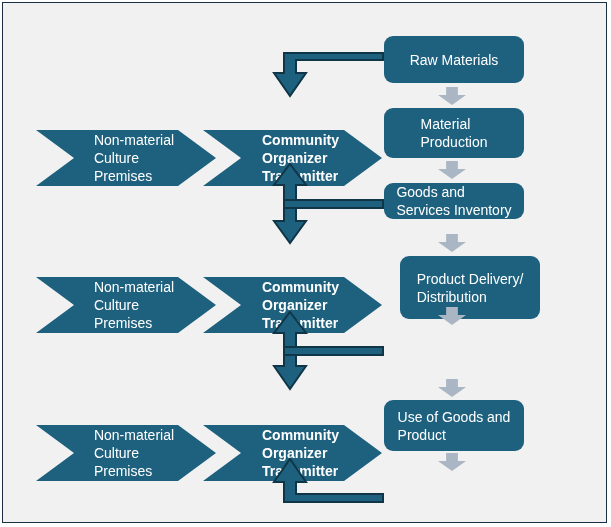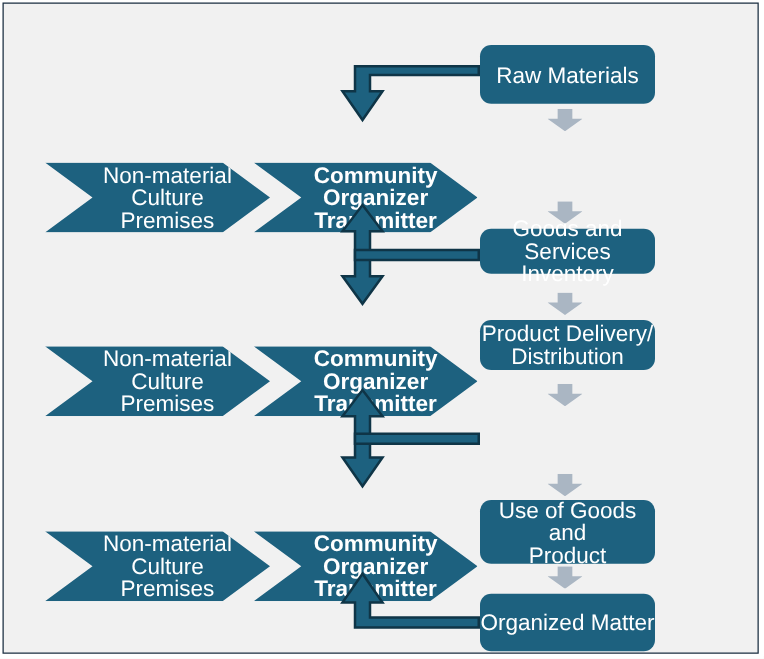--- a/index.html
+++ b/index.html
@@ -8,22 +8,22 @@
     width:605px;height:521px;
     margin:2px;
     border:1.5px solid var(--border-color,#1b2f42);
     background:var(--bg,#f1f1f1);
     font-family:"Liberation Sans","DejaVu Sans",sans-serif;
     overflow:hidden;
     box-sizing:border-box;
   }
   .shape-text{
     color:var(--text-color,#ffffff);
-    font-size:18px;line-height:18px;
-    text-align:center;white-space:pre-line;
+    font-size:14px;line-height:18px;
+    white-space:pre-line;
   }
   
   .chevron{
     position:absolute;height:56px;
     background:var(--accent,#1d617f);
     display:flex;align-items:center;justify-content:center;margin-top:36px;
   }
   .chevron-premise{
     left:33px;width:180px;
     clip-path:polygon(0 0, calc(100% - 38px) 0, 100% 50%, calc(100% - 38px) 100%, 0 100%, 38px 50%);
@@ -39,21 +39,21 @@
   .pbox{
     position:absolute;left:381px;width:140px;
     background:var(--accent,#1d617f);
     border-radius:9px;
     display:flex;align-items:center;justify-content:center;
     box-sizing:border-box;
   }
   .pbox1{top:33px;height:47px;}
   .pbox2{top:105px;height:50px;}
   .pbox3{top:180px;height:36px;}
-  .pbox4{top:253px;height:40px;}
+  .pbox4{top:253px;height:63px;margin-left:16px;}
   .pbox5{top:327px;height:46px;}
   .pbox6{top:397px;height:51px;}
   .pbox7{top:472px;height:46px;}
   
   .gray-arrow{
     position:absolute;left:435px;width:28px;height:18px;
     background:var(--gray-arrow,#aab6c3);
     clip-path:polygon(29% 0, 71% 0, 71% 44%, 100% 44%, 50% 100%, 0 44%, 29% 44%);
   }
   .ga1{top:84px;} .ga2{top:158px;} .ga3{top:231px;}
@@ -100,34 +100,35 @@
   </div>
   <div class="chevron chevron-transmitter row3">
     <div class="shape-text">Community
 Organizer
 Transmitter</div>
   </div>
 
   <div class="pbox pbox1">
     <div class="shape-text">Raw Materials</div>
   </div>
+  <div class="pbox pbox2">
+    <div class="shape-text">Material
+Production</div>
+  </div>
   <div class="pbox pbox3">
     <div class="shape-text">Goods and
 Services Inventory</div>
   </div>
   <div class="pbox pbox4">
     <div class="shape-text">Product Delivery/
 Distribution</div>
   </div>
   <div class="pbox pbox6">
     <div class="shape-text">Use of Goods and
 Product</div>
-  </div>
-  <div class="pbox pbox7">
-    <div class="shape-text">Organized Matter</div>
   </div>
 
   <div class="gray-arrow ga1"></div>
   <div class="gray-arrow ga2"></div>
   <div class="gray-arrow ga3"></div>
   <div class="gray-arrow ga4"></div>
   <div class="gray-arrow ga5"></div>
   <div class="gray-arrow ga6"></div>
 
   <svg id="connectors" viewBox="0 0 605 521" xmlns="http://www.w3.org/2000/svg">

